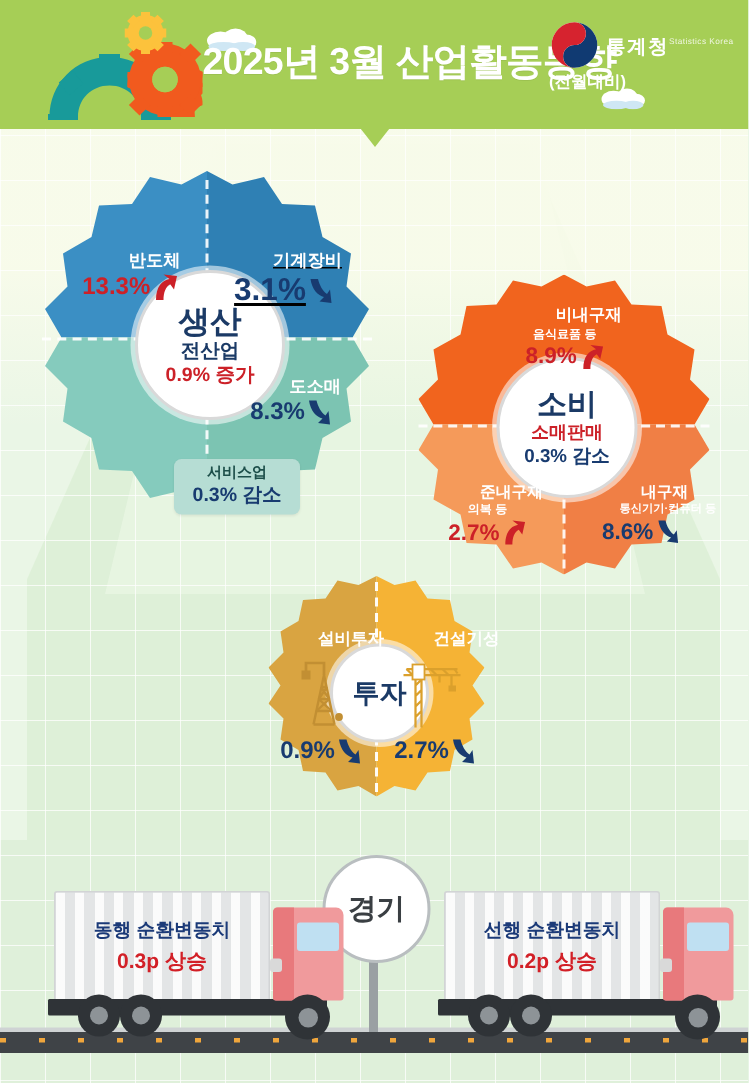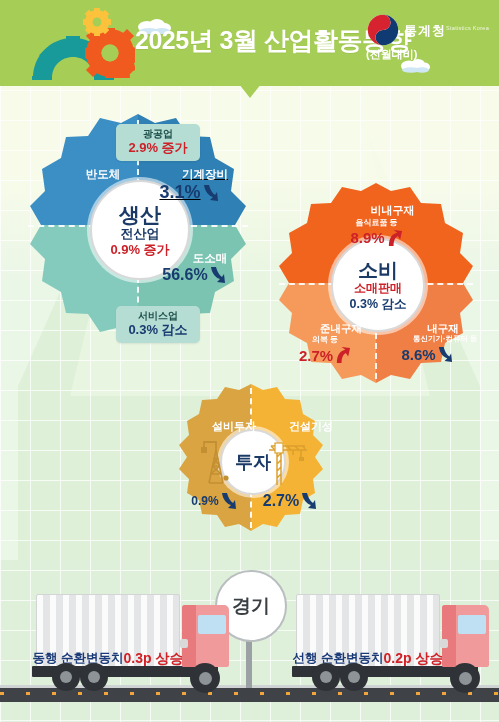--- a/index.html
+++ b/index.html
@@ -114,21 +114,21 @@
   .road{position:absolute;left:0;top:688px;width:499px;height:14px;background:#3f4347;}
   .road-line{position:absolute;left:0;top:692px;width:499px;height:3px;
     background:repeating-linear-gradient(to right,#f0a63c 0 4px,transparent 4px 26px);}
   .road-edge{position:absolute;left:0;top:685px;width:499px;height:4px;background:#cfd3d4;}
 
   .truck{position:absolute;}
   .container{
     position:absolute;background:#e3e5e6;border:1px solid #d2d4d5;border-radius:2px;
     background-image:repeating-linear-gradient(to right,
       rgba(255,255,255,.85) 0 6px, rgba(0,0,0,0) 6px 13px);
-    display:flex;flex-direction:row;align-items:flex-end;justify-content:center;
+    display:flex;flex-direction:column;align-items:center;justify-content:center;
     line-height:1.25;
   }
   .ct1{font-size:12.5px;font-weight:bold;color:#1b3a78;white-space:nowrap;}
   .ct2{font-size:14px;font-weight:bold;color:#d22027;white-space:nowrap;margin-top:3px;}
   .chassis{position:absolute;background:#2f3337;border-radius:1px;}
   .cab{position:absolute;background:#f09a9c;border-radius:3px 5px 2px 2px;}
   .cab-dark{position:absolute;background:#e8797c;}
   .cab-win{position:absolute;background:#bfe0f2;border-radius:2px;}
   .wheel{position:absolute;border-radius:50%;background:#2f3337;
     display:flex;align-items:center;justify-content:center;}
@@ -267,48 +267,50 @@
     <div class="dash-v" style="left:113px;top:6px;height:212px;"></div>
 
     <div class="hub" style="left:66px;top:66px;width:96px;height:96px;">
       <div class="hub-main" style="font-size:21px;">생산</div>
       <div class="hub-sub" style="font-size:13px;color:#1b3a66;margin-top:1px;">전산업</div>
       <div class="hub-val" style="font-size:13px;color:#cc2128;margin-top:1px;">0.9% 증가</div>
     </div>
 
     <div class="lbl" style="left:20px;top:54px;width:86px;">
       <div class="cat" style="font-size:11.5px;">반도체</div>
+      <div class="valrow" style="margin-top:1px;">
+        <span class="val up" style="font-size:16px;">13.3%</span>
+        <svg class="arrow" width="17" height="19" viewBox="0 0 17 19">
+          <path d="M2 18 C2 9 6 5 11 4 L7 1 L16 2 L14 11 L11.5 7.5 C8.5 9 7 13 7 18 Z" fill="#cc2128"></path>
+        </svg>
+      </div>
     </div>
 
     <div class="lbl" style="left:122px;top:54px;width:86px;text-decoration:underline;">
       <div class="cat" style="font-size:11.5px;">기계장비</div>
       <div class="valrow" style="margin-top:1px;">
-        <span class="val down" style="font-size:18px;">3.1%</span>
+        <span class="val down" style="font-size:21px;">3.1%</span>
         <svg class="arrow" width="16" height="18" viewBox="0 0 16 18">
           <path d="M1 1 C2 8 6 12 10 13 L7 16 L15 17 L14 8 L12 11 C9 9 7 5 6 1 Z" fill="#183b70"></path>
         </svg>
       </div>
     </div>
 
 
     <div class="lbl" style="left:126px;top:138px;width:88px;">
       <div class="cat" style="font-size:11.5px;">도소매</div>
       <div class="valrow" style="margin-top:1px;">
-        <span class="val down" style="font-size:16px;">56.6%</span>
+        <span class="val down" style="font-size:16px;">8.3%</span>
         <svg class="arrow" width="16" height="18" viewBox="0 0 16 18">
           <path d="M1 1 C2 8 6 12 10 13 L7 16 L15 17 L14 8 L12 11 C9 9 7 5 6 1 Z" fill="#183b70"></path>
         </svg>
       </div>
     </div>
   </div>
 
-  <div class="chip" style="left:116px;top:124px;width:66px;">
-    <div class="c1">광공업</div>
-    <div class="c2" style="color:#cc2128;">2.9% 증가</div>
-  </div>
 
   <div class="chip" style="left:116px;top:306px;width:66px;">
     <div class="c1">서비스업</div>
     <div class="c2" style="color:#183b70;">0.3% 감소</div>
   </div>
 
   <div class="gear" style="left:273px;top:183px;">
     <svg width="206" height="206" viewBox="0 0 206 206">
       <defs>
         <clipPath id="clipCons">
@@ -397,21 +399,21 @@
       <g stroke="#c28f33" stroke-width="1.6" fill="none">
         <path d="M10 43 L17 10 M24 43 L17 10 M10 43 L24 43"></path>
         <path d="M12 34 L22 34 M13.5 26 L20.5 26 M15 18 L19 18"></path>
         <path d="M12 34 L20.5 26 M13.5 26 L19 18 M22 34 L13.5 26 M20.5 26 L15 18"></path>
       </g>
       <path d="M17 10 L17 2 L5 2 L5 8" stroke="#c28f33" stroke-width="1.8" fill="none"></path>
       <rect x="2" y="7" width="6" height="6" fill="#c28f33"></rect>
       <circle cx="27" cy="38" r="2.6" fill="#c28f33"></circle>
     </svg>
     <div class="valrow" style="position:absolute;left:8px;top:108px;width:62px;">
-      <span class="val down" style="font-size:12px;">0.9%</span>
+      <span class="val down" style="font-size:16px;">0.9%</span>
       <svg class="arrow" width="16" height="18" viewBox="0 0 16 18">
         <path d="M1 1 C2 8 6 12 10 13 L7 16 L15 17 L14 8 L12 11 C9 9 7 5 6 1 Z" fill="#183b70"></path>
       </svg>
     </div>
 
     <div class="lbl" style="left:82px;top:36px;width:66px;">
       <div class="cat" style="font-size:11px;">건설기성</div>
     </div>
     <svg style="position:absolute;left:92px;top:54px;" width="42" height="48" viewBox="0 0 42 48">
       <g stroke="#dba02c" stroke-width="1.5" fill="none">

